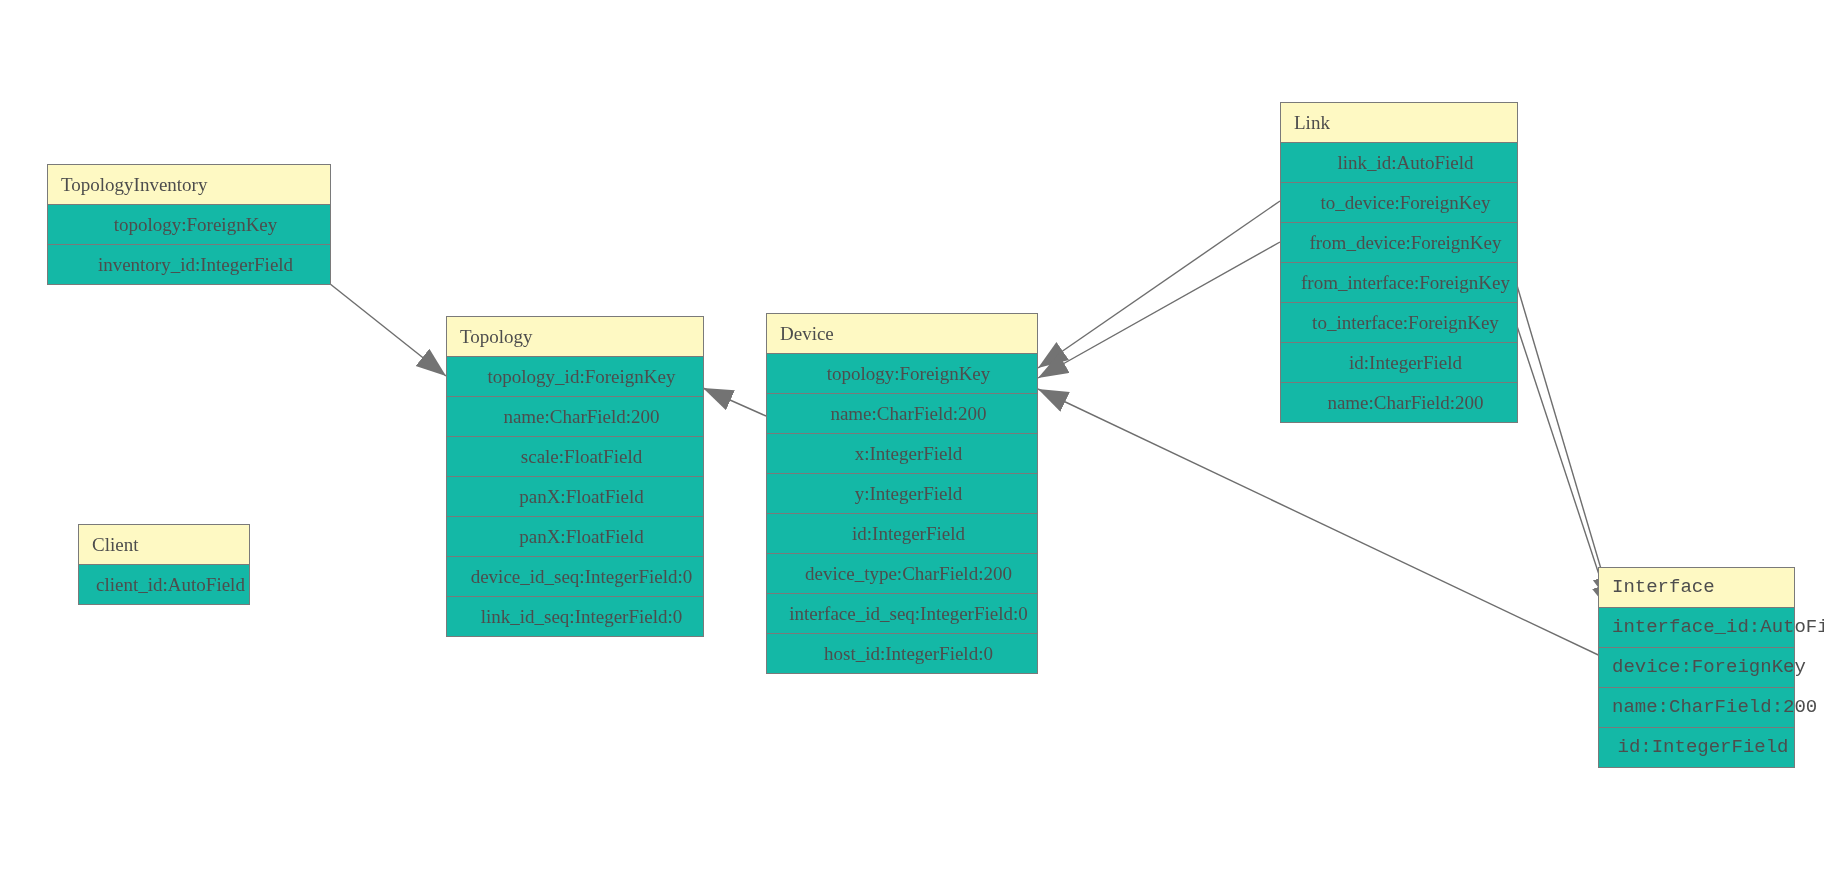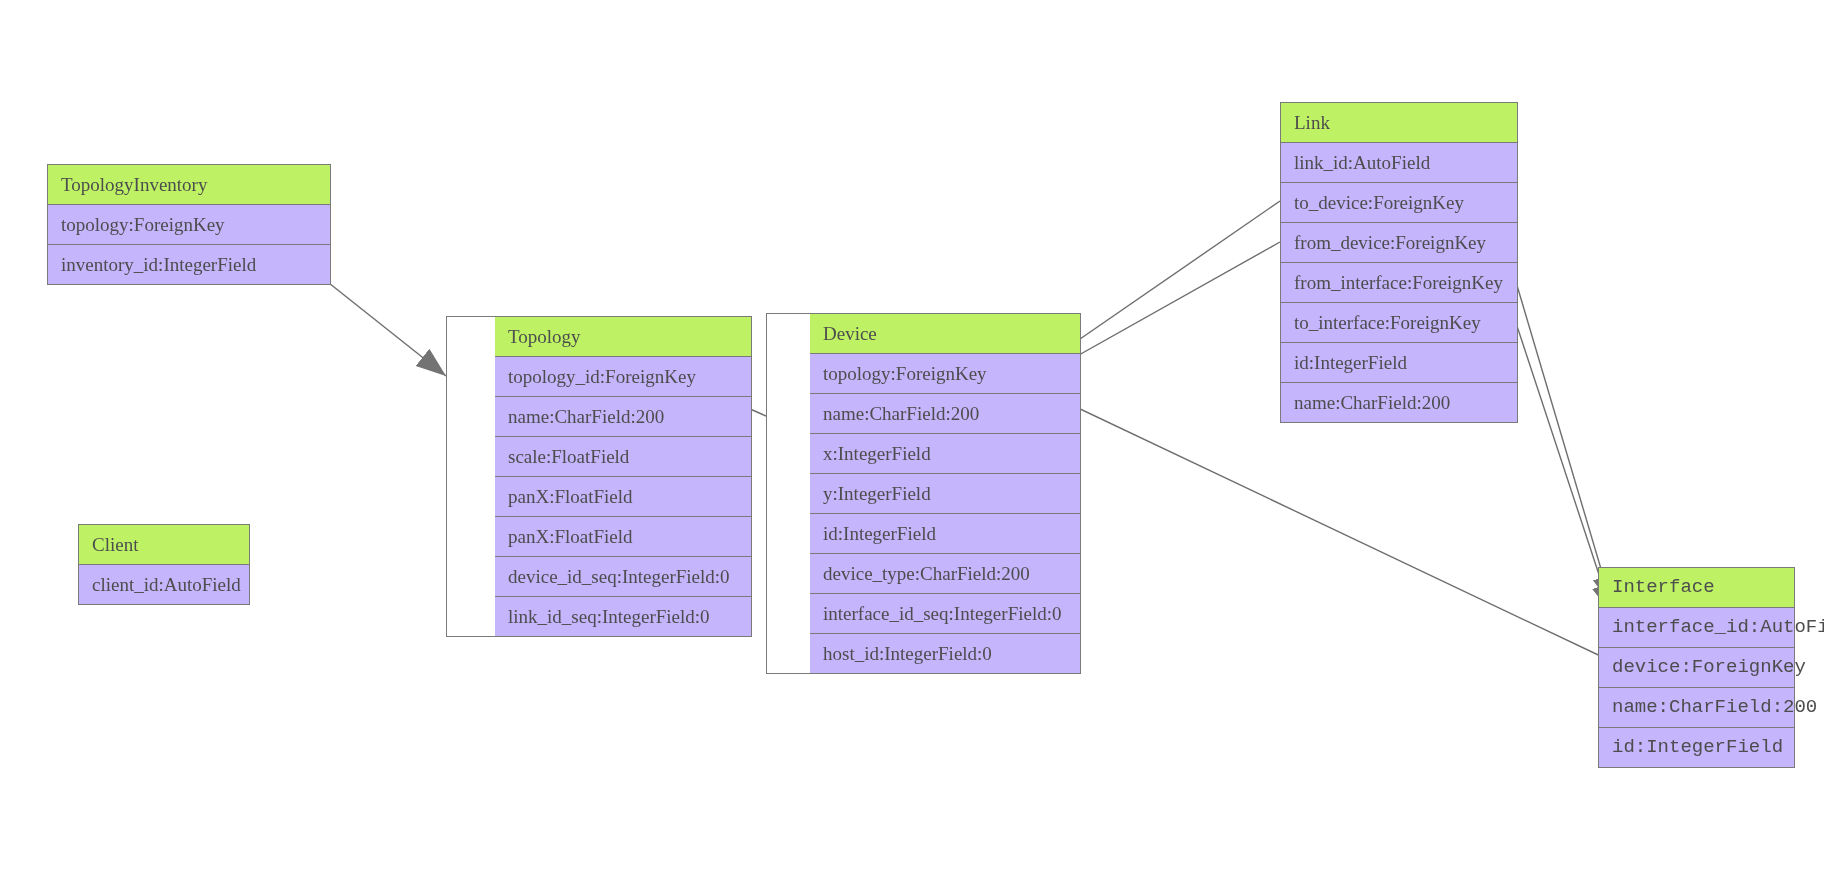--- a/index.html
+++ b/index.html
@@ -13,38 +13,39 @@
   #diagram-canvas { position: absolute; inset: 0; width: 1824px; height: 874px; }
   #relationship-layer { position: absolute; left: 0; top: 0; }
   .entity {
     position: absolute;
     background: #ffffff;
     border: 1.5px solid #7a7a7a;
     box-sizing: content-box;
     z-index: 2;
   }
   .entity-header {
-    background: #bef264;
+    background: #fef9c3;
     height: 39px;
     line-height: 39px;
     padding-left: 13px;
     font-size: 19px;
     color: #4d4d4d;
     border-bottom: 1.5px solid #7a7a7a;
     white-space: nowrap;
   }
   .entity-row {
     height: 39px;
     line-height: 39px;
     padding-left: 13px;
     font-size: 19px;
     color: #4d4d4d;
     border-bottom: 1px solid #7a7a7a;
     white-space: nowrap;
-    background: #c4b5fd;
+    background: #14b8a6;
+    text-align: center;
   }
   .entity-row:last-child { border-bottom: none; }
 </style>
 </head>
 <body>
 
 <div id="diagram-canvas">
   <svg id="relationship-layer" width="1824" height="874" viewBox="0 0 1824 874">
     <defs>
       <marker id="arrowhead" markerUnits="userSpaceOnUse" markerWidth="34" markerHeight="24" refX="30" refY="11" orient="auto">
@@ -60,35 +61,35 @@
         <line x1="1516" y1="282" x2="1612" y2="606" stroke="#6e6e6e" stroke-width="1.4" marker-end="url(#arrowhead)"></line>
         <line x1="1516" y1="323" x2="1612" y2="614" stroke="#6e6e6e" stroke-width="1.4" marker-end="url(#arrowhead)"></line>
       </g>
   </svg>
   <div id="entities">
       <div class="entity" style="left: 23px; top: 164px; width: 282px; margin-left: 24px;">
         <div class="entity-header">TopologyInventory</div>
         <div class="entity-row">topology:ForeignKey</div>
         <div class="entity-row">inventory_id:IntegerField</div>
       </div>
-      <div class="entity" style="left: 446px; top: 316px; width: 256px; padding-left: 48px;">
+      <div class="entity" style="left: 446px; top: 316px; width: 256px;">
         <div class="entity-header">Topology</div>
         <div class="entity-row">topology_id:ForeignKey</div>
         <div class="entity-row">name:CharField:200</div>
         <div class="entity-row">scale:FloatField</div>
         <div class="entity-row">panX:FloatField</div>
         <div class="entity-row">panX:FloatField</div>
         <div class="entity-row">device_id_seq:IntegerField:0</div>
         <div class="entity-row">link_id_seq:IntegerField:0</div>
       </div>
       <div class="entity" style="left: 78px; top: 524px; width: 170px;">
         <div class="entity-header">Client</div>
         <div class="entity-row">client_id:AutoField</div>
       </div>
-      <div class="entity" style="left: 766px; top: 313px; width: 270px; padding-left: 43px;">
+      <div class="entity" style="left: 766px; top: 313px; width: 270px;">
         <div class="entity-header">Device</div>
         <div class="entity-row">topology:ForeignKey</div>
         <div class="entity-row">name:CharField:200</div>
         <div class="entity-row">x:IntegerField</div>
         <div class="entity-row">y:IntegerField</div>
         <div class="entity-row">id:IntegerField</div>
         <div class="entity-row">device_type:CharField:200</div>
         <div class="entity-row">interface_id_seq:IntegerField:0</div>
         <div class="entity-row">host_id:IntegerField:0</div>
       </div>

